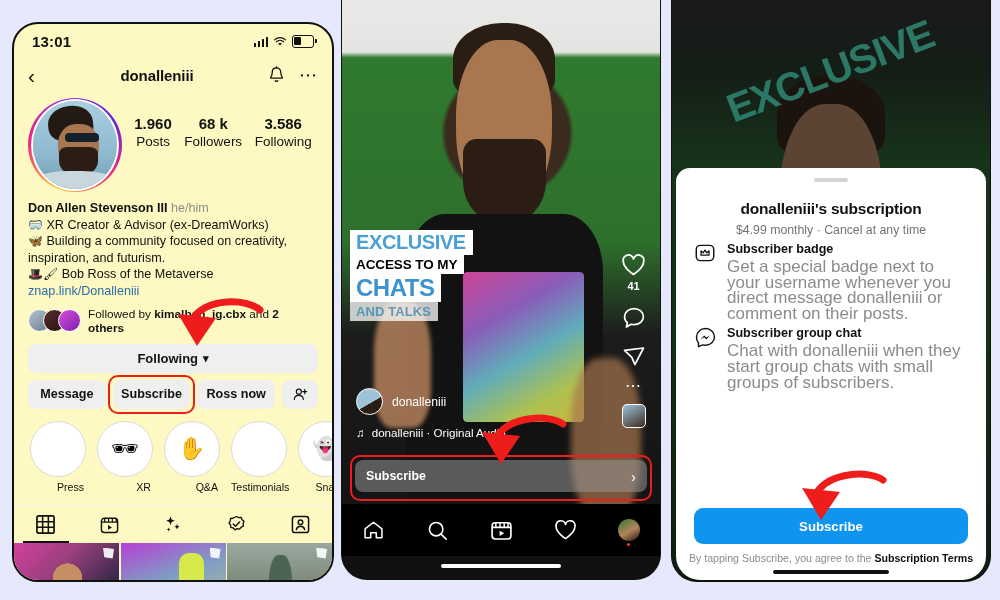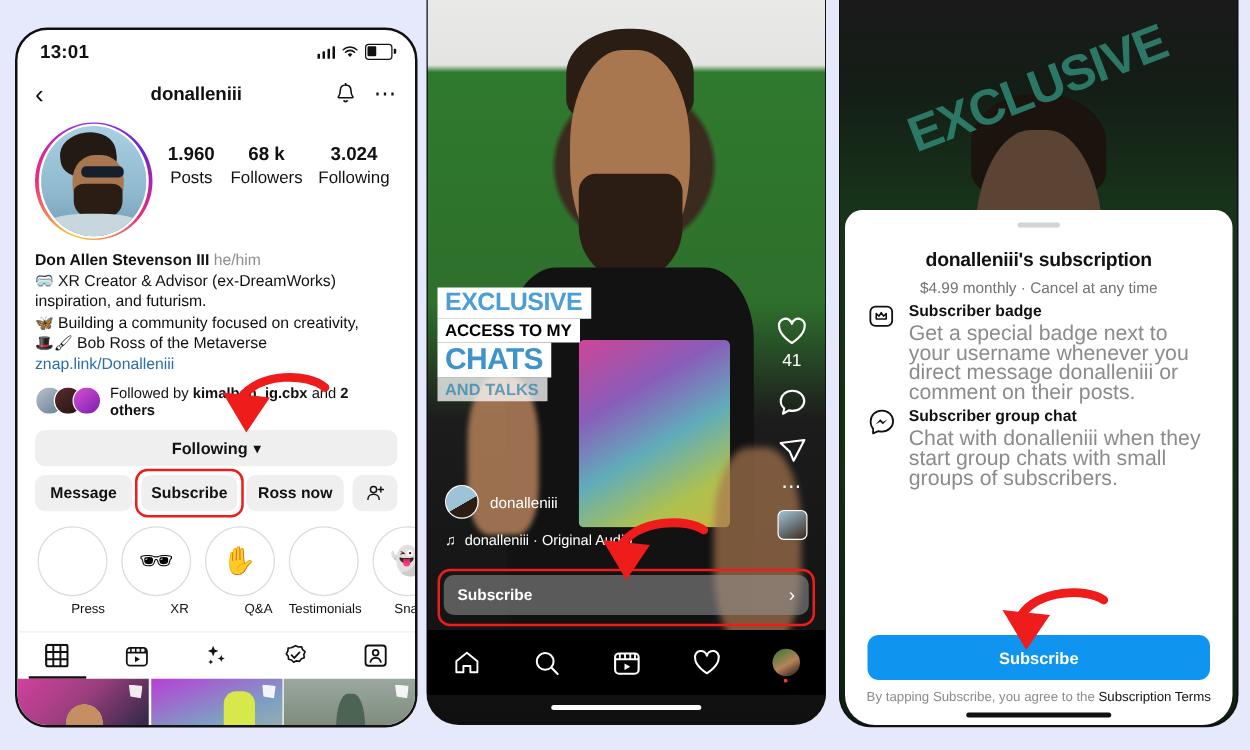--- a/index.html
+++ b/index.html
@@ -7,21 +7,21 @@
     width:1000px;height:600px;
     background:#e6e8fb;
     font-family:"Liberation Sans", sans-serif;
     overflow:hidden;
     position:relative;
   }
   .stage{position:relative;width:1000px;height:600px;}
 
   
   .phone{position:absolute;overflow:hidden;}
-  .phone-1{left:12px;top:22px;width:318px;height:556px;background:#ffffff;border:2px solid #111;border-radius:26px;}
+  .phone-1{left:12px;top:22px;width:318px;height:556px;background:#fef9c3;border:2px solid #111;border-radius:26px;}
   .phone-2{left:341px;top:0px;width:318px;height:578px;background:#000;border-radius:0 0 26px 26px;border-left:1px solid #111;border-right:1px solid #111;border-bottom:2px solid #111;}
   .phone-3{left:671px;top:0px;width:318px;height:580px;background:#000;border-radius:0 0 26px 26px;border-left:1px solid #111;border-right:1px solid #111;border-bottom:2px solid #111;}
 
   
   .statusbar{height:34px;display:flex;align-items:center;justify-content:space-between;padding:0 18px;}
   .clock{font-size:15px;font-weight:700;color:#111;letter-spacing:.2px;}
   .sb-right{display:flex;align-items:center;gap:5px;}
   .bars{display:flex;align-items:flex-end;gap:1.5px;height:11px;}
   .bars i{display:block;width:2.5px;background:#111;border-radius:.5px;}
   .bars i:nth-child(1){height:4px}.bars i:nth-child(2){height:6px}
@@ -112,21 +112,21 @@
   .rm-hand2{position:absolute;right:6%;top:62%;width:22%;height:28%;background:#a7764f;border-radius:40%;filter:blur(3px);opacity:.7;}
 
   .capbox{position:absolute;left:8px;top:230px;}
   .cap-l{display:inline-block;background:#fff;padding:1px 7px 1px 6px;}
   .cap1{font-size:20px;font-weight:800;color:#4a9fd4;letter-spacing:-.4px;line-height:23px;}
   .cap2{font-size:13.5px;font-weight:800;color:#000000;letter-spacing:-.1px;line-height:17px;}
   .cap3{font-size:24px;font-weight:800;color:#3f93cc;letter-spacing:-.5px;line-height:26px;}
   .cap4{font-size:13px;font-weight:800;color:#5c9ec4;letter-spacing:.1px;line-height:17px;opacity:.92;}
 
   .railr{position:absolute;right:14px;top:253px;display:flex;flex-direction:column;align-items:center;gap:14px;color:#fff;}
-  .railr .cnt{font-size:14px;color:#fff;margin-top:-11px;font-weight:400;}
+  .railr .cnt{font-size:11px;color:#fff;margin-top:-11px;font-weight:700;}
   .rail-thumb{width:22px;height:22px;border-radius:5px;border:1.6px solid #fff;background:linear-gradient(150deg,#9ec3d8,#3b2a1e);}
 
   .reel-user{position:absolute;left:14px;top:388px;display:flex;align-items:center;gap:9px;}
   .reel-user .av{width:25px;height:25px;border-radius:50%;border:1.2px solid #fff;background:linear-gradient(150deg,#9ec3d8 0 55%,#2a1d14 56%);}
   .reel-user .nm{font-size:12.2px;color:#fff;font-weight:500;}
   .reel-audio{position:absolute;left:14px;top:426px;display:flex;align-items:center;gap:7px;color:#fff;font-size:11.6px;}
 
   .subbar{position:absolute;left:13px;right:13px;top:460px;height:32px;background:rgba(150,150,150,.55);border-radius:8px;display:flex;align-items:center;justify-content:space-between;padding:0 11px;}
   .subbar .t{font-size:12.4px;color:#fff;font-weight:600;}
   .subbar .ch{font-size:15px;color:#fff;}
@@ -148,21 +148,21 @@
   .sheet{position:absolute;left:4px;right:4px;top:168px;bottom:0;background:#fff;border-radius:14px 14px 24px 24px;padding:0 18px;box-sizing:border-box;}
   .grab{width:34px;height:4px;background:#d4d4d4;border-radius:3px;margin:10px auto 0 auto;}
   .sh-title{text-align:center;font-size:15.5px;font-weight:700;color:#111;margin-top:18px;letter-spacing:-.2px;}
   .sh-sub{text-align:center;font-size:12.3px;color:#737373;margin-top:5px;}
   .feat{display:flex;gap:11px;margin-top:4px;}
   .feat .ico{width:22px;flex:0 0 22px;display:flex;justify-content:center;padding-top:2px;}
   .feat .ft{font-size:12.6px;font-weight:700;color:#111;line-height:16px;}
   .feat .fd{font-size:17px;color:#8b8b8b;line-height:15.6px;margin-top:2px;}
   .subbtn{position:absolute;left:18px;right:18px;bottom:36px;height:36px;background:#0f95f0;border-radius:9px;display:flex;align-items:center;justify-content:center;color:#fff;font-size:13.2px;font-weight:700;}
   .terms{position:absolute;left:0;right:0;bottom:16px;text-align:center;font-size:10.6px;color:#8b8b8b;}
-  .terms b{color:#111;font-weight:400;}
+  .terms b{color:#111;font-weight:700;}
   .homebar3{position:absolute;left:50%;margin-left:-58px;bottom:6px;width:116px;height:4px;background:#111;border-radius:3px;}
 
   
   .arrow{position:absolute;pointer-events:none;}
 </style>
 </head>
 <body>
 
 <div class="stage">
 
@@ -215,36 +215,36 @@
       <div class="stats">
         <div class="stat">
           <b>1.960</b>
           <span>Posts</span>
         </div>
         <div class="stat">
           <b>68 k</b>
           <span>Followers</span>
         </div>
         <div class="stat">
-          <b>3.024</b>
+          <b>3.586</b>
           <span>Following</span>
         </div>
       </div>
     </div>
 
     <div class="bio">
       <div>
         <span class="nm">Don Allen Stevenson III</span>
         <span class="pn">he/him</span>
       </div>
       <div><span class="em">🥽</span>
         <span>XR Creator &amp; Advisor (ex-DreamWorks)</span></div>
-      <div><span>inspiration, and futurism.</span></div>
       <div><span class="em">🦋</span>
         <span>Building a community focused on creativity,</span></div>
+      <div><span>inspiration, and futurism.</span></div>
       <div><span class="em">🎩</span><span class="em">🖌</span>
         <span>Bob Ross of the Metaverse</span></div>
       <div class="lnk">znap.link/Donalleniii</div>
     </div>
 
     <div class="followedby">
       <div class="fbav">
           <i></i>
           <i></i>
           <i></i>

